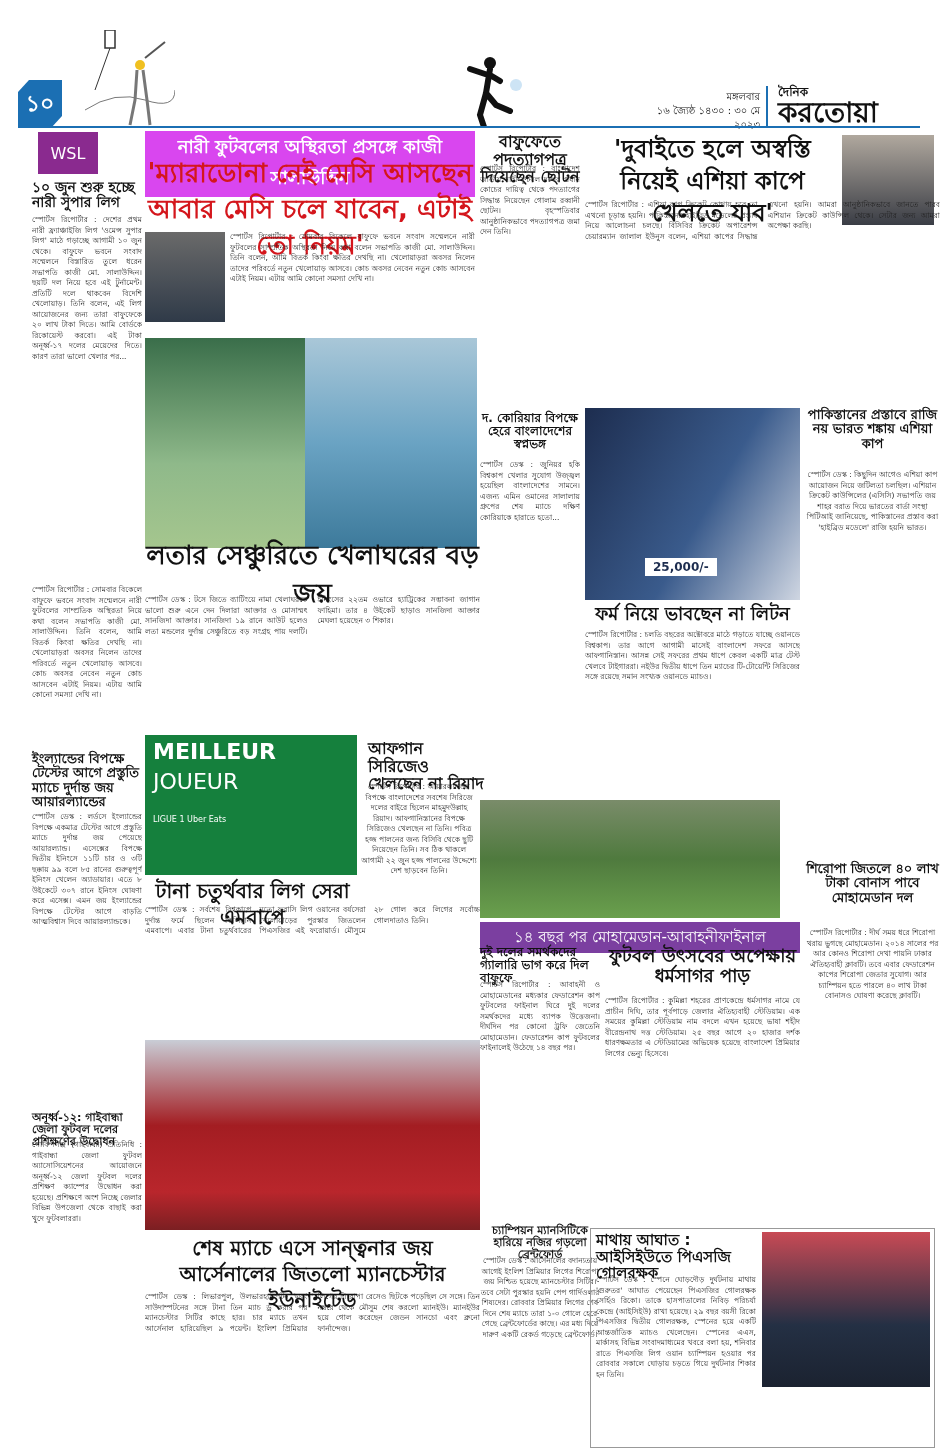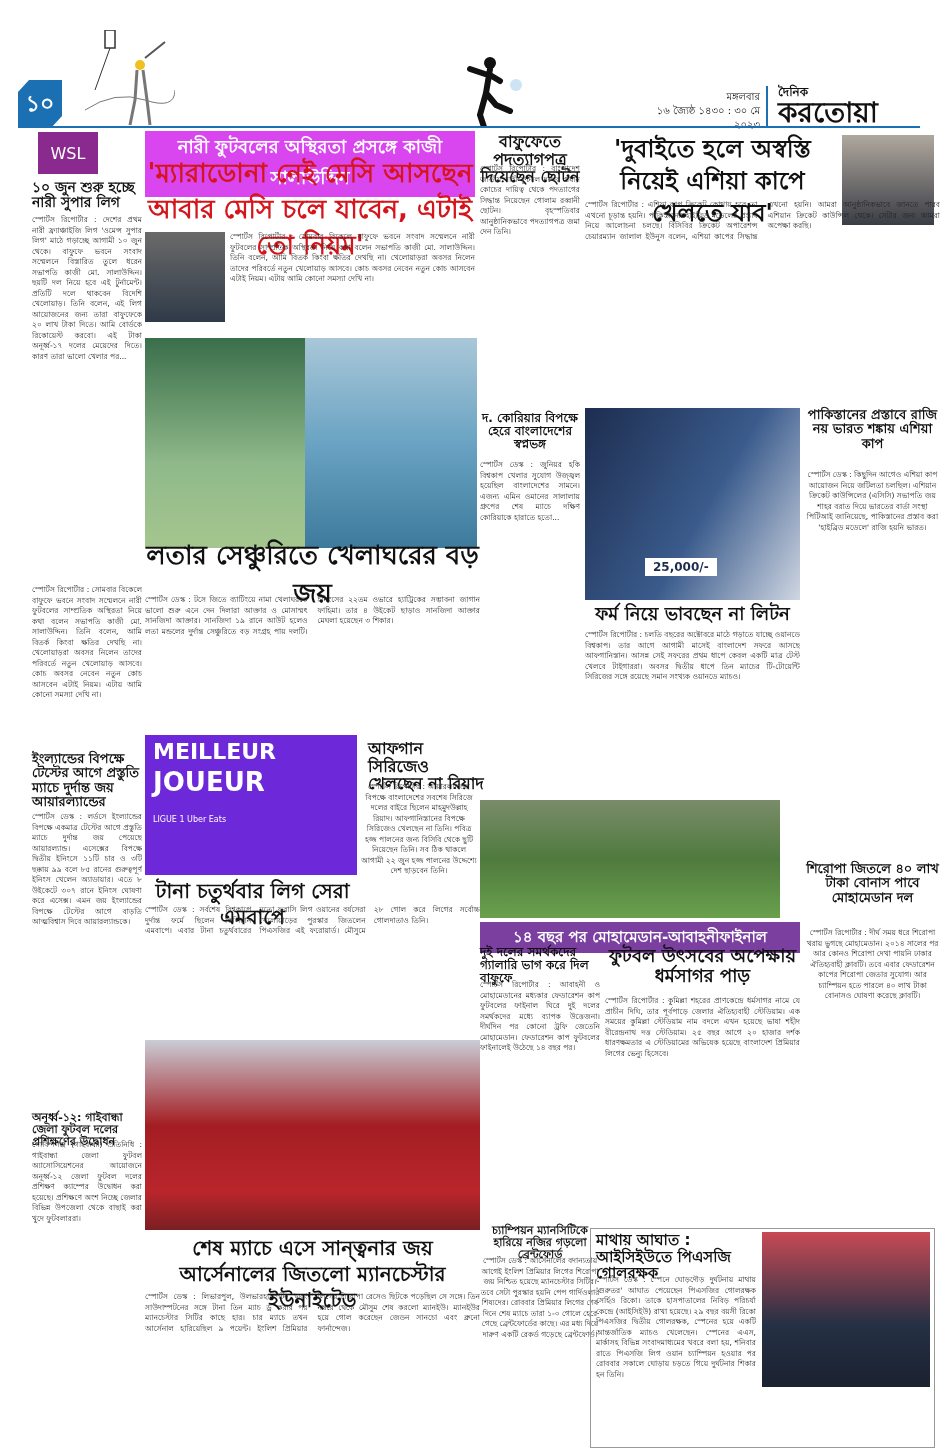--- a/index.html
+++ b/index.html
@@ -14,21 +14,21 @@
 .vsep{left:766px;top:86px;width:2px;height:40px;background:#1b6fb3}
 .paper-name{left:778px;top:86px;font-size:28px;font-weight:bold;line-height:30px}
 .paper-name small{display:block;font-size:12px;line-height:12px}
 .rule{left:30px;top:126px;width:890px;height:2px;background:#1b6fb3}
 .col-text{font-size:7.5px;line-height:10.5px;color:#222;text-align:justify;overflow:hidden}
 .hl{font-weight:bold;line-height:1.1}
 .banner{background:#d946ef;color:#fff;font-size:18px;font-weight:bold;text-align:center;padding:2px}
 .red-hl{color:#d4161c;font-size:30px;font-weight:bold;text-align:center;line-height:36px}
 .big-hl{font-size:30px;font-weight:bold;text-align:center;line-height:38px}
 .photo{background:#5a6a7a;overflow:hidden}
-.purple-bar{background:#7b3fa0;color:#fff;font-size:15px;font-weight:bold;text-align:center;padding:3px}
+.purple-bar{background:#7b3fa0;color:#fff;font-size:15px;font-weight:normal;text-align:center;padding:3px}
 .box{border:1px solid #999}
 </style>
 </head>
 <body>
 
 <div class="abs masthead">
   <div class="abs page-no">১০</div>
   <svg class="abs" style="left:65px;top:30px;width:110px;height:96px" viewBox="0 0 110 96">
     <rect x="40" y="0" width="10" height="18" fill="none" stroke="#333" stroke-width="1.5"></rect>
     <line x1="45" y1="18" x2="30" y2="60" stroke="#333" stroke-width="1"></line>
@@ -65,23 +65,23 @@
 
 <div class="abs banner" style="left:145px;top:131px;width:330px">নারী ফুটবলের অস্থিরতা প্রসঙ্গে কাজী সালাউদ্দিন</div>
 <div class="abs red-hl" style="left:145px;top:155px;width:330px;font-size:26px">'ম্যারাডোনা নেই মেসি আসছেন আবার মেসি চলে যাবেন, এটাই তো নিয়ম'</div>
 <div class="abs photo" style="left:145px;top:232px;width:80px;height:90px;background:linear-gradient(#6a6a6a,#2f3a48)"></div>
 <div class="abs col-text" style="left:230px;top:232px;width:245px;height:100px">স্পোর্টস রিপোর্টার : সোমবার বিকেলে বাফুফে ভবনে সংবাদ সম্মেলনে নারী ফুটবলের সাম্প্রতিক অস্থিরতা নিয়ে কথা বলেন সভাপতি কাজী মো. সালাউদ্দিন। তিনি বলেন, আমি বিতর্ক কিংবা ক্ষতির দেখছি না। খেলোয়াড়রা অবসর নিলেন তাদের পরিবর্তে নতুন খেলোয়াড় আসবে। কোচ অবসর নেবেন নতুন কোচ আসবেন এটাই নিয়ম। এটায় আমি কোনো সমস্যা দেখি না।</div>
 <div class="abs photo" style="left:145px;top:338px;width:160px;height:210px;background:linear-gradient(180deg,#3a6e4a,#8fb98a 60%,#a5c68e)"></div>
 <div class="abs photo" style="left:305px;top:338px;width:172px;height:210px;background:linear-gradient(180deg,#a9c7d8,#6aa3c3 50%,#3d7a9b)"></div>
 <div class="abs big-hl" style="left:145px;top:536px;width:335px;font-size:26px">লতার সেঞ্চুরিতে খেলাঘরের বড় জয়</div>
 <div class="abs col-text" style="left:145px;top:595px;width:335px;height:135px;column-count:2;column-gap:10px">স্পোর্টস ডেস্ক : টসে জিতে ব্যাটিংয়ে নামা খেলাঘরকে ভালো শুরু এনে দেন দিলারা আক্তার ও মোসাম্মৎ সানজিদা আক্তার। সানজিদা ১৯ রানে আউট হলেও লতা মন্ডলের দুর্দান্ত সেঞ্চুরিতে বড় সংগ্রহ পায় দলটি। ইনিংসের ২২তম ওভারে হ্যাট্রিকের সম্ভাবনা জাগান ফাহিমা। তার ৪ উইকেট ছাড়াও সানজিদা আক্তার মেঘলা হয়েছেন ৩ শিকার।</div>
 
-<div class="abs photo" style="left:145px;top:735px;width:212px;height:140px;background:#6d28d9">
+<div class="abs photo" style="left:145px;top:735px;width:212px;height:140px;background:#15803d">
   <div style="color:#fff;font-size:22px;font-weight:bold;padding:4px 8px;line-height:26px">MEILLEUR</div>
-  <div style="color:#fff;font-size:26px;font-weight:bold;padding:0 8px;line-height:26px">JOUEUR</div>
+  <div style="color:#fff;font-size:22px;font-weight:normal;padding:0 8px;line-height:26px">JOUEUR</div>
   <div style="color:#fff;font-size:8px;padding:20px 8px 0">LIGUE 1 Uber Eats</div>
 </div>
 <div class="abs hl" style="left:368px;top:740px;width:118px;font-size:16px;text-align:left">আফগান সিরিজেও খেলছেন না রিয়াদ</div>
 <div class="abs col-text" style="left:360px;top:782px;width:118px;height:95px;text-align:center">স্পোর্টস রিপোর্টার : আয়ারল্যান্ডের বিপক্ষে বাংলাদেশের সবশেষ সিরিজে দলের বাইরে ছিলেন মাহমুদউল্লাহ রিয়াদ। আফগানিস্তানের বিপক্ষে সিরিজেও খেলছেন না তিনি। পবিত্র হজ্জ পালনের জন্য বিসিবি থেকে ছুটি নিয়েছেন তিনি। সব ঠিক থাকলে আগামী ২২ জুন হজ্জ পালনের উদ্দেশ্যে দেশ ছাড়বেন তিনি।</div>
 <div class="abs big-hl" style="left:145px;top:878px;width:215px;font-size:20px;line-height:26px">টানা চতুর্থবার লিগ সেরা এমবাপে</div>
 <div class="abs col-text" style="left:145px;top:905px;width:335px;height:130px;column-count:3;column-gap:8px">স্পোর্টস ডেস্ক : সর্বশেষ বিশ্বকাপে দুর্দান্ত ফর্মে ছিলেন কিলিয়ান এমবাপে। এবার টানা চতুর্থবারের মতো ফরাসি লিগ ওয়ানের বর্ষসেরা খেলোয়াড়ের পুরস্কার জিতলেন পিএসজির এই ফরোয়ার্ড। মৌসুমে ২৮ গোল করে লিগের সর্বোচ্চ গোলদাতাও তিনি।</div>
 
 <div class="abs photo" style="left:145px;top:1040px;width:335px;height:190px;background:linear-gradient(180deg,#c9cdd6,#a31d22 45%,#b9262c 80%,#7b1f22)"></div>
 <div class="abs big-hl" style="left:145px;top:1235px;width:335px;font-size:20px;line-height:26px">শেষ ম্যাচে এসে সান্ত্বনার জয় আর্সেনালের জিতলো ম্যানচেস্টার ইউনাইটেড</div>
 <div class="abs col-text" style="left:145px;top:1292px;width:335px;height:155px;column-count:2;column-gap:10px">স্পোর্টস ডেস্ক : লিভারপুল, উলভারহ্যাম্পটন এবং সাউদাম্পটনের সঙ্গে টানা তিন ম্যাচ ড্র করার পর ম্যানচেস্টার সিটির কাছে হার। চার ম্যাচে তখন আর্সেনাল হারিয়েছিল ৯ পয়েন্ট। ইংলিশ প্রিমিয়ার লিগের শিরোপা রেসেও ছিটকে পড়েছিল সে সঙ্গে। তিন নম্বরে থেকে মৌসুম শেষ করলো ম্যানইউ। ম্যানইউর হয়ে গোল করেছেন জেডন সানচো এবং ব্রুনো ফার্নান্দেজ।</div>
@@ -92,21 +92,21 @@
 <div class="abs col-text" style="left:480px;top:460px;width:100px;height:250px">স্পোর্টস ডেস্ক : জুনিয়র হকি বিশ্বকাপ খেলার সুযোগ উজ্জ্বল হয়েছিল বাংলাদেশের সামনে। এজন্য এমিন ওমানের সালালায় গ্রুপের শেষ ম্যাচে দক্ষিণ কোরিয়াকে হারাতে হতো...</div>
 
 <div class="abs big-hl" style="left:585px;top:133px;width:255px;font-size:24px;line-height:32px">'দুবাইতে হলে অস্বস্তি নিয়েই এশিয়া কাপে খেলতে যাব'</div>
 <div class="abs photo" style="left:842px;top:135px;width:92px;height:90px;background:linear-gradient(#b0a89e,#3a3d45)"></div>
 <div class="abs col-text" style="left:585px;top:200px;width:355px;height:205px;column-count:2;column-gap:10px">স্পোর্টস রিপোর্টার : এশিয়া কাপ ক্রিকেট কোথায় হবে তা এখনো চূড়ান্ত হয়নি। পাকিস্তানের হাইব্রিড মডেলের প্রস্তাব নিয়ে আলোচনা চলছে। বিসিবির ক্রিকেট অপারেশন্স চেয়ারম্যান জালাল ইউনুস বলেন, এশিয়া কাপের সিদ্ধান্ত এখনো হয়নি। আমরা আনুষ্ঠানিকভাবে জানতে পারব এশিয়ান ক্রিকেট কাউন্সিল থেকে। সেটার জন্য আমরা অপেক্ষা করছি।</div>
 
 <div class="abs photo" style="left:585px;top:408px;width:215px;height:192px;background:linear-gradient(120deg,#1d2d4f,#3a5b8c 55%,#cfd6e2)">
   <div style="position:absolute;left:60px;top:150px;background:#fff;color:#1d2d4f;font-size:12px;font-weight:bold;padding:2px 8px">25,000/-</div>
 </div>
 <div class="abs big-hl" style="left:585px;top:602px;width:215px;font-size:18px;line-height:24px">ফর্ম নিয়ে ভাবছেন না লিটন</div>
-<div class="abs col-text" style="left:585px;top:630px;width:215px;height:165px">স্পোর্টস রিপোর্টার : চলতি বছরের অক্টোবরে মাঠে গড়াতে যাচ্ছে ওয়ানডে বিশ্বকাপ। তার আগে আগামী মাসেই বাংলাদেশ সফরে আসছে আফগানিস্তান। আসন্ন সেই সফরের প্রথম ধাপে কেবল একটি মাত্র টেস্ট খেলবে টাইগাররা। অবসর দ্বিতীয় ধাপে তিন ম্যাচের টি-টোয়েন্টি সিরিজের সঙ্গে রয়েছে সমান সংখ্যক ওয়ানডে ম্যাচও।</div>
+<div class="abs col-text" style="left:585px;top:630px;width:215px;height:165px">স্পোর্টস রিপোর্টার : চলতি বছরের অক্টোবরে মাঠে গড়াতে যাচ্ছে ওয়ানডে বিশ্বকাপ। তার আগে আগামী মাসেই বাংলাদেশ সফরে আসছে আফগানিস্তান। আসন্ন সেই সফরের প্রথম ধাপে কেবল একটি মাত্র টেস্ট খেলবে টাইগাররা। নইউর দ্বিতীয় ধাপে তিন ম্যাচের টি-টোয়েন্টি সিরিজের সঙ্গে রয়েছে সমান সংখ্যক ওয়ানডে ম্যাচও।</div>
 
 <div class="abs photo" style="left:480px;top:800px;width:300px;height:118px;background:linear-gradient(180deg,#7a8c6a,#4f7a3e 50%,#6aa04d)"></div>
 
 <div class="abs hl" style="left:805px;top:408px;width:135px;font-size:13px;text-align:center">পাকিস্তানের প্রস্তাবে রাজি নয় ভারত শঙ্কায় এশিয়া কাপ</div>
 <div class="abs col-text" style="left:805px;top:470px;width:135px;height:390px;text-align:center">স্পোর্টস ডেস্ক : কিছুদিন আগেও এশিয়া কাপ আয়োজন নিয়ে জটিলতা চলছিল। এশিয়ান ক্রিকেট কাউন্সিলের (এসিসি) সভাপতি জয় শাহর বরাত দিয়ে ভারতের বার্তা সংস্থা পিটিআই জানিয়েছে, পাকিস্তানের প্রস্তাব করা 'হাইব্রিড মডেলে' রাজি হয়নি ভারত।</div>
 <div class="abs hl" style="left:805px;top:862px;width:135px;font-size:13px;text-align:center">শিরোপা জিতলে ৪০ লাখ টাকা বোনাস পাবে মোহামেডান দল</div>
 <div class="abs col-text" style="left:805px;top:928px;width:135px;height:290px;text-align:center">স্পোর্টস রিপোর্টার : দীর্ঘ সময় ধরে শিরোপা খরায় ভুগছে মোহামেডান। ২০১৪ সালের পর আর কোনও শিরোপা দেখা পায়নি ঢাকার ঐতিহ্যবাহী ক্লাবটি। তবে এবার ফেডারেশন কাপের শিরোপা জেতার সুযোগ। আর চ্যাম্পিয়ন হতে পারলে ৪০ লাখ টাকা বোনাসও ঘোষণা করেছে ক্লাবটি।</div>
 
 <div class="abs purple-bar" style="left:480px;top:922px;width:320px">১৪ বছর পর মোহামেডান-আবাহনীফাইনাল</div>
 <div class="abs hl" style="left:480px;top:946px;width:120px;font-size:12px">দুই দলের সমর্থকদের গ্যালারি ভাগ করে দিল বাফুফে</div>

